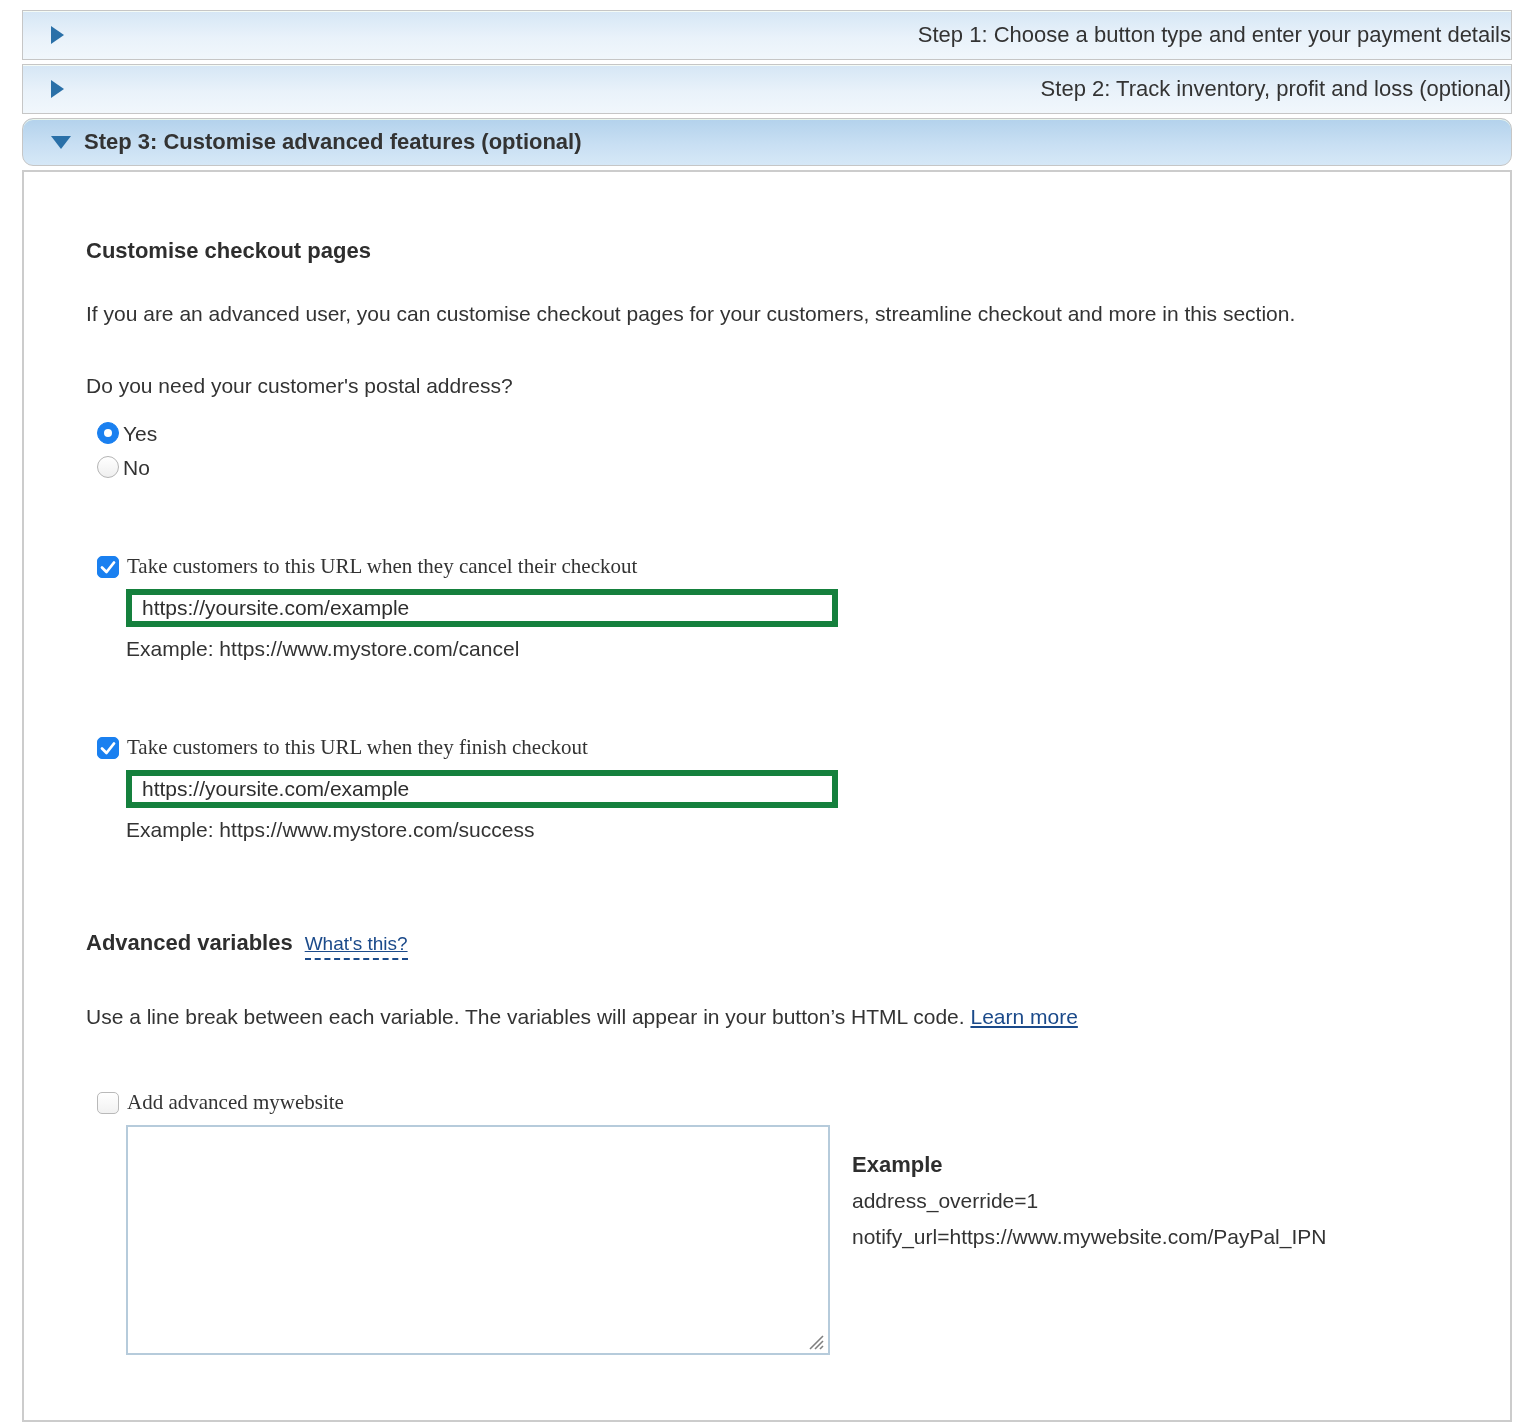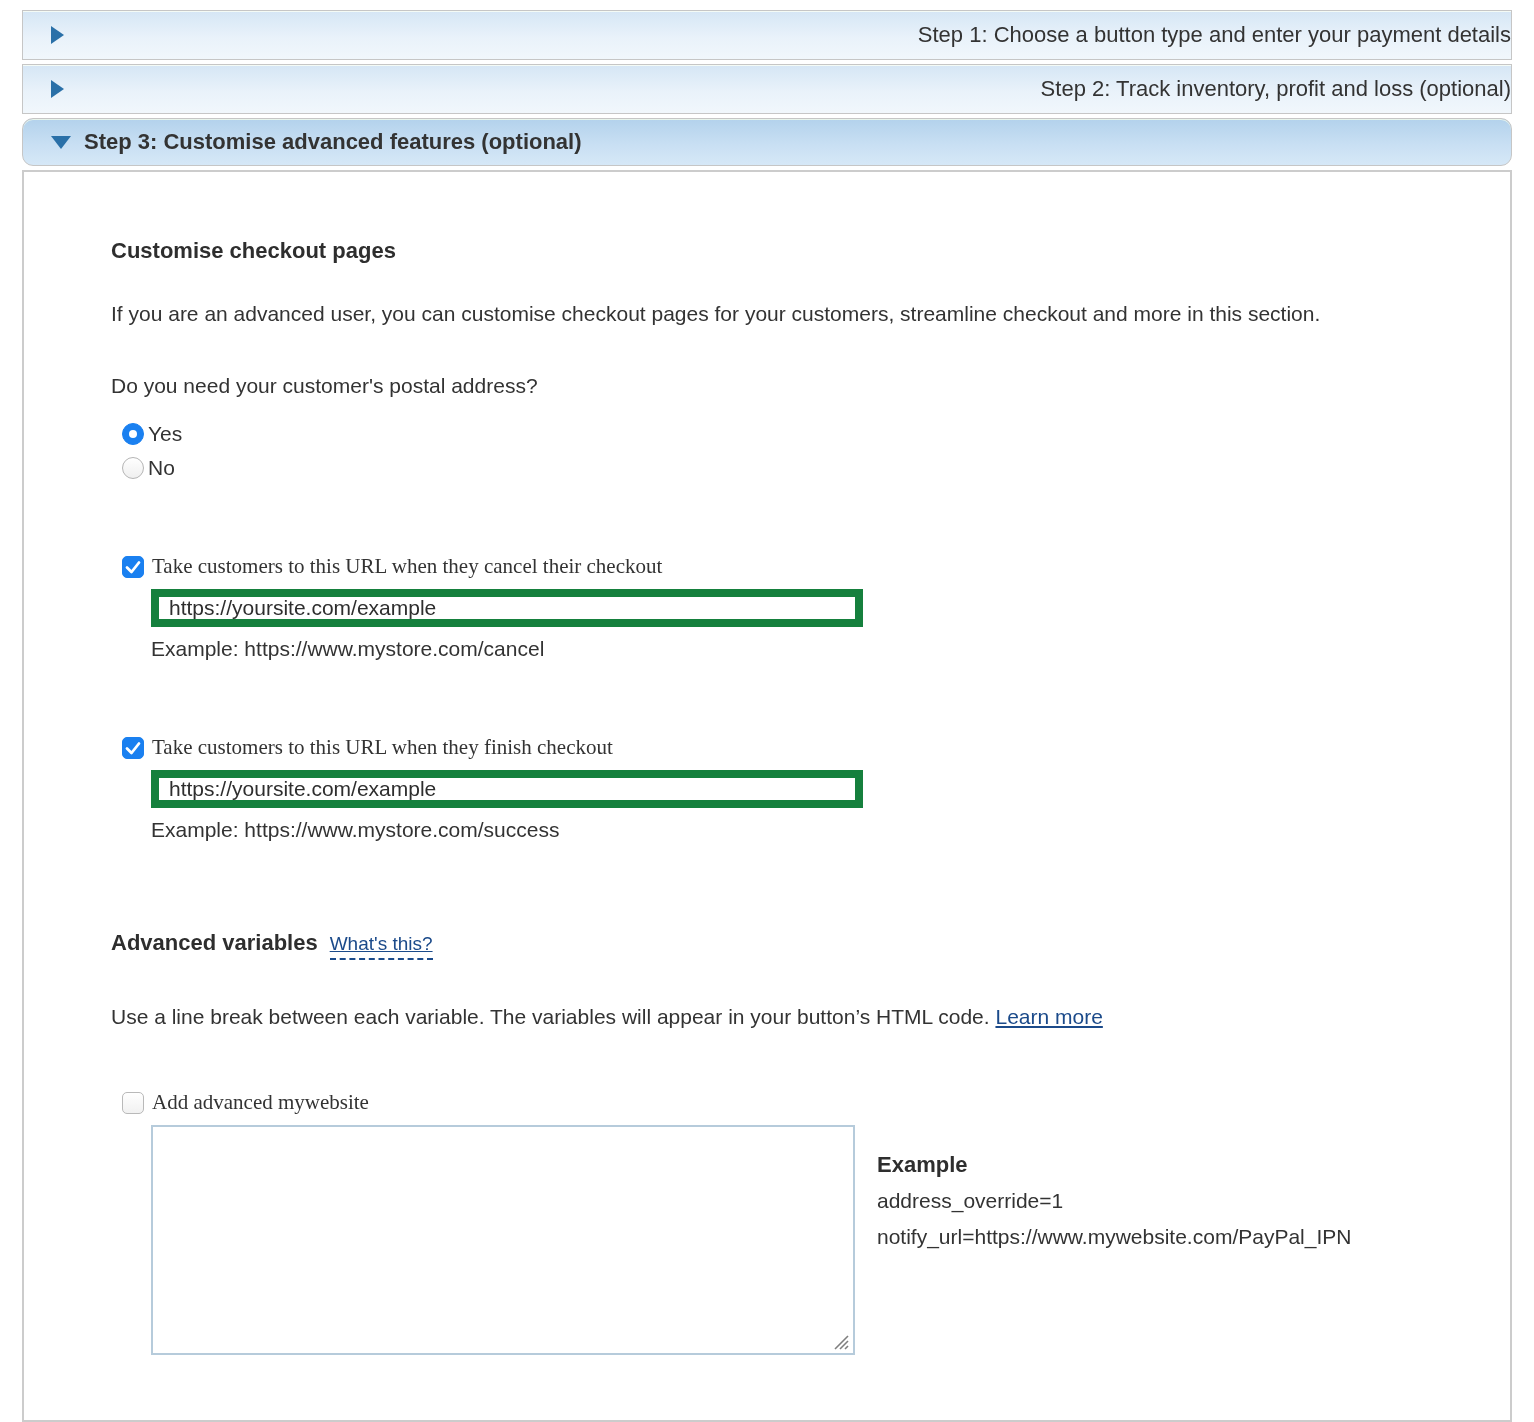--- a/index.html
+++ b/index.html
@@ -45,35 +45,35 @@
     border-top:13px solid #2a70a8;
     border-left:10px solid transparent;
     border-right:10px solid transparent;
     margin-right:13px;
   }
 
   
   .panel {
     border:2px solid #cccccc;
     background:#ffffff;
-    padding:66px 60px 60px 87px;
+    padding:66px 60px 60px 62px;
     min-height:1190px;
   }
 
   h3.sect { font-size:22px; font-weight:bold; margin:0; color:#2e2e2e; }
   .desc {
     margin:32px 0 0 0;
     max-width:1312px;
     line-height:36px;
   }
   .question { margin:42px 0 0 0; }
 
   
   .radio-group { margin:24px 0 0 11px; }
-  .radio-row { display:flex; align-items:center; margin-bottom:10px; cursor:pointer; }
+  .radio-row { display:flex; margin-bottom:10px; cursor:pointer; }
   .radio {
     width:22px; height:22px; border-radius:50%;
     border:1.5px solid #b5b5b5;
     background:linear-gradient(to bottom,#ffffff,#efefef);
     display:inline-flex; align-items:center; justify-content:center;
     flex:0 0 auto;
   }
   .radio.checked {
     background:#1a80f0; border-color:#1a80f0;
   }
@@ -94,21 +94,21 @@
   .checkbox svg { visibility:hidden; }
   .checkbox.checked { background:#1a80f0; border-color:#1a80f0; }
   .checkbox.checked svg { visibility:visible; }
   .check-row .lbl { margin-left:8px; }
 
   .check-section { margin-top:74px; }
   .url-input {
     display:block;
     margin:10px 0 0 40px;
     width:712px; height:38px;
-    border:8px solid #15803d;
+    border:6px solid #15803d;
     font-family:"Liberation Sans","DejaVu Sans",sans-serif;
     font-size:21px; color:#2e2e2e;
     padding:0 10px;
     outline:none;
   }
   .hint { margin:10px 0 0 40px; color:#333; }
 
   
   .adv-heading-row { margin-top:88px; display:flex; align-items:baseline; }
   .dashed-link {

